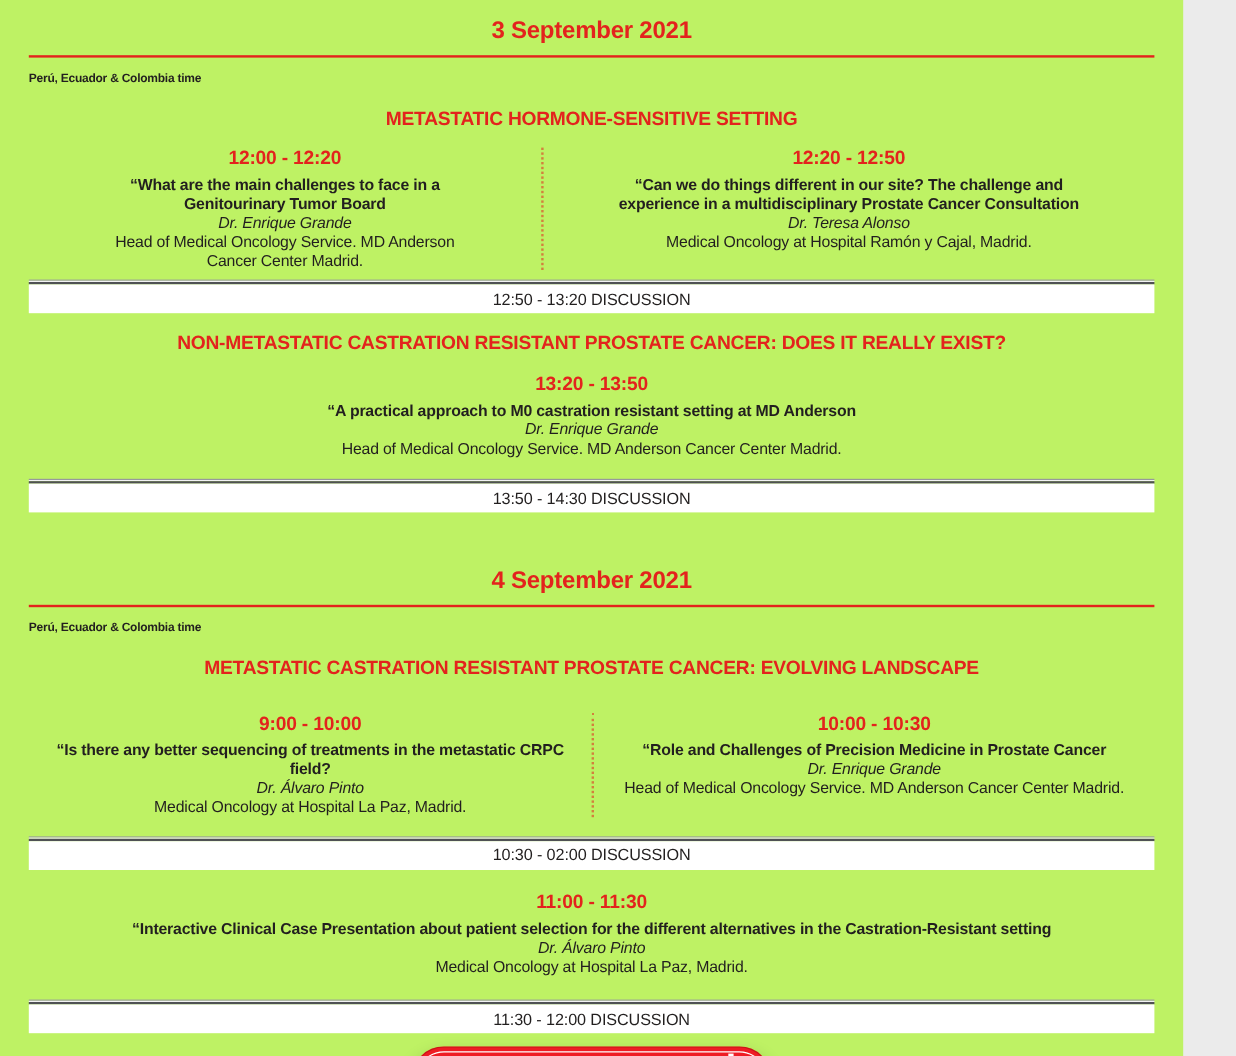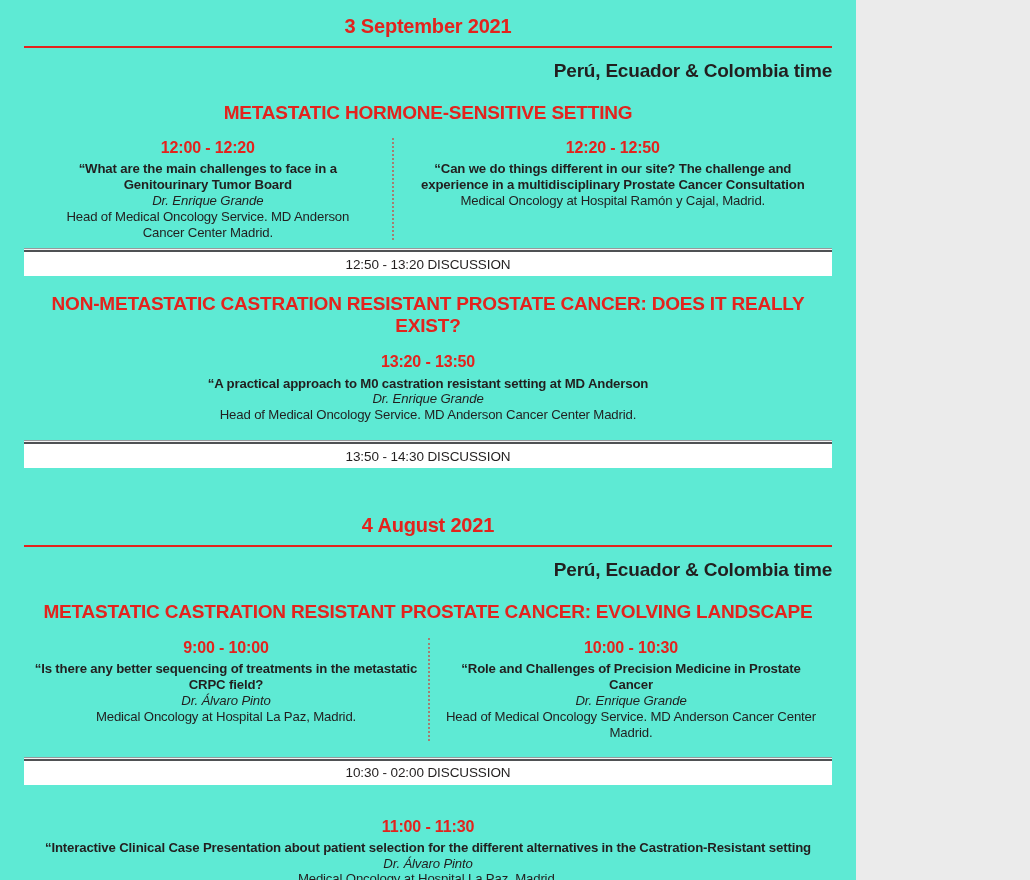--- a/index.html
+++ b/index.html
@@ -1,24 +1,24 @@
 <!DOCTYPE html>
 <html><head>
 <meta charset="utf-8">
 <style>
   html,body{margin:0;padding:0;}
   body{background:#ebebeb;font-family:"Liberation Sans","DejaVu Sans",sans-serif;color:#221f1f;}
-  .page{width:856px;height:880px;background:#5eead4;box-sizing:border-box;padding:0 24px;overflow:hidden;position:relative;}
+  .page{width:986px;height:880px;background:#bef264;box-sizing:border-box;padding:0 24px;overflow:hidden;position:relative;}
   .pre{white-space:pre-line;}
 
   .date{margin:15px 0 0;text-align:center;color:#e3231d;font-size:20px;font-weight:bold;letter-spacing:-0.2px;}
   .date2{margin-top:46px;}
   .redline{margin-top:8px;height:2px;background:#e3231d;box-shadow:0 3px 0 -1px rgba(227,35,29,0.3);}
-  .tz{margin:12px 0 0;text-align:right;font-weight:bold;font-size:19px;letter-spacing:-0.2px;}
-  .sect{margin:20px 0 0;text-align:center;color:#e3231d;font-size:19px;font-weight:bold;letter-spacing:-0.2px;}
+  .tz{margin:12px 0 0;text-align:left;font-weight:bold;font-size:10px;letter-spacing:-0.2px;}
+  .sect{margin:20px 0 0;text-align:center;color:#e3231d;font-size:16px;font-weight:bold;letter-spacing:-0.2px;}
 
   .cols{display:flex;align-items:stretch;margin-top:14px;}
   .cols .col{box-sizing:border-box;}
   .d1-left{width:45.5%;padding:0 6px;}
   .d1-right{width:54.5%;padding:0 10px;border-left:2px dotted rgba(227,35,29,0.55);}
   .d2-left{width:50%;padding:0 6px;}
   .d2-right{width:50%;padding:0 8px;border-left:2px dotted rgba(227,35,29,0.55);}
 
   .session{text-align:center;font-size:13.2px;line-height:1.2;letter-spacing:-0.15px;}
   .session .time{color:#e3231d;font-weight:bold;margin-bottom:4px;font-size:16px;}
@@ -61,20 +61,21 @@
         <div class="title pre">“What are the main challenges to face in a
 Genitourinary Tumor Board</div>
         <div class="speaker">Dr. Enrique Grande</div>
         <div class="aff pre">Head of Medical Oncology Service. MD Anderson
 Cancer Center Madrid.</div>
       </div>
       <div class="col d1-right session">
         <div class="time">12:20 - 12:50</div>
         <div class="title pre">“Can we do things different in our site? The challenge and
 experience in a multidisciplinary Prostate Cancer Consultation</div>
+        <div class="speaker">Dr. Teresa Alonso</div>
         <div class="aff">Medical Oncology at Hospital Ramón y Cajal, Madrid.</div>
       </div>
     </div>
 
     <div class="disc">
       <div class="l1"></div>
       <div class="l2"></div>
       <div class="l3"></div>
       <div class="body">12:50 - 13:20 DISCUSSION</div>
     </div>
@@ -90,26 +91,26 @@
 
     <div class="disc disc-m17">
       <div class="l1"></div>
       <div class="l2"></div>
       <div class="l3"></div>
       <div class="body">13:50 - 14:30 DISCUSSION</div>
     </div>
   </section>
 
   <section>
-    <h1 class="date date2">4 August 2021</h1>
+    <h1 class="date date2">4 September 2021</h1>
     <div class="redline"></div>
     <p class="tz">Perú, Ecuador &amp; Colombia time</p>
     <h2 class="sect">METASTATIC CASTRATION RESISTANT PROSTATE CANCER: EVOLVING LANDSCAPE</h2>
 
-    <div class="cols" style="margin-top:15px;">
+    <div class="cols" style="margin-top:27px;">
       <div class="col d2-left session">
         <div class="time">9:00 - 10:00</div>
         <div class="title">“Is there any better sequencing of treatments in the metastatic CRPC field?</div>
         <div class="speaker">Dr. Álvaro Pinto</div>
         <div class="aff">Medical Oncology at Hospital La Paz, Madrid.</div>
       </div>
       <div class="col d2-right session">
         <div class="time">10:00 - 10:30</div>
         <div class="title">“Role and Challenges of Precision Medicine in Prostate Cancer</div>
         <div class="speaker">Dr. Enrique Grande</div>
@@ -117,21 +118,21 @@
       </div>
     </div>
 
     <div class="disc disc-m16">
       <div class="l1"></div>
       <div class="l2"></div>
       <div class="l3"></div>
       <div class="body">10:30 - 02:00 DISCUSSION</div>
     </div>
 
-    <div class="session" style="margin-top:32px;">
+    <div class="session" style="margin-top:18px;">
       <div class="time">11:00 - 11:30</div>
       <div class="title">“Interactive Clinical Case Presentation about patient selection for the different alternatives in the Castration-Resistant setting</div>
       <div class="speaker">Dr. Álvaro Pinto</div>
       <div class="aff">Medical Oncology at Hospital La Paz, Madrid.</div>
     </div>
 
     <div class="disc disc-m20">
       <div class="l1"></div>
       <div class="l2"></div>
       <div class="l3"></div>

